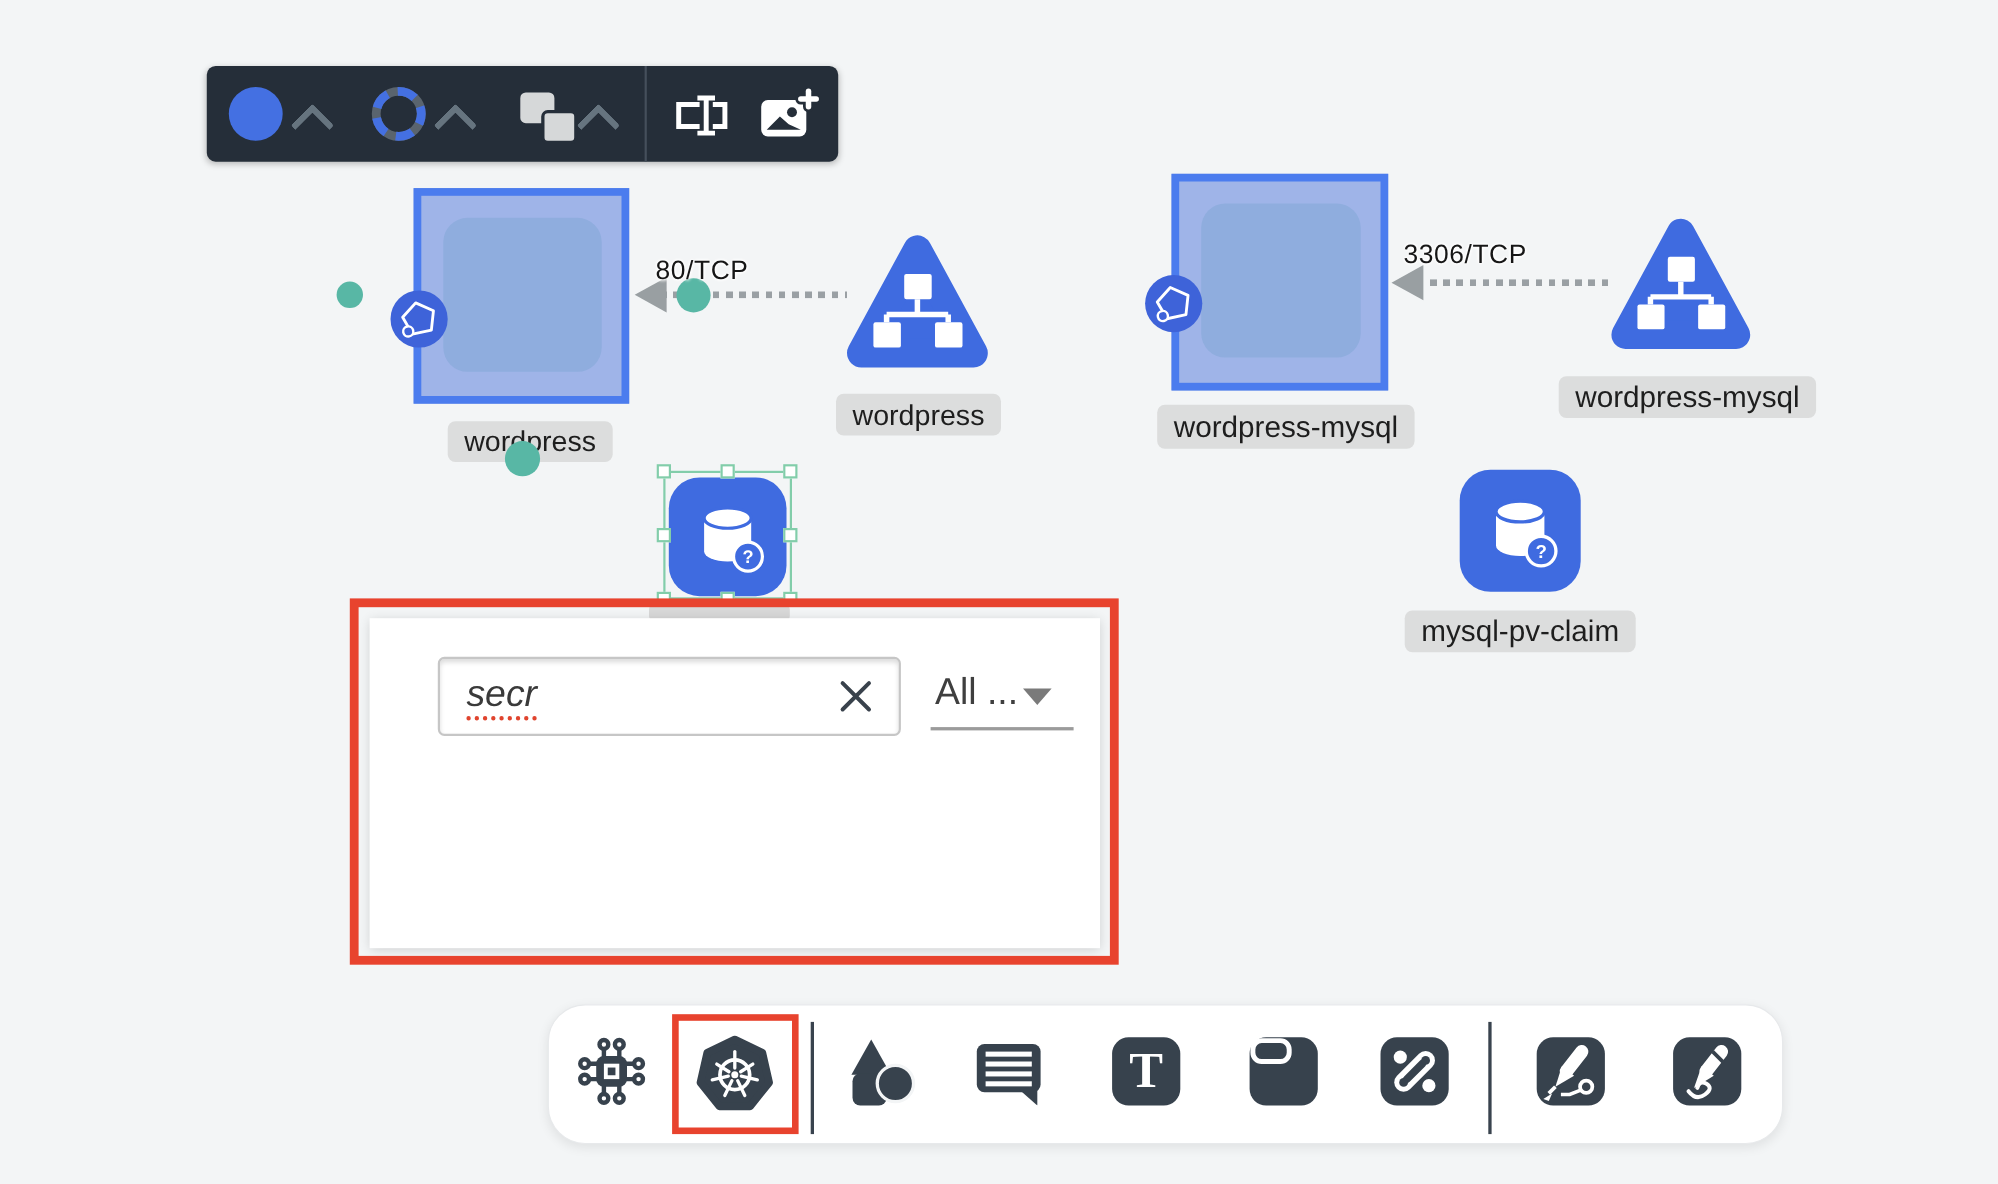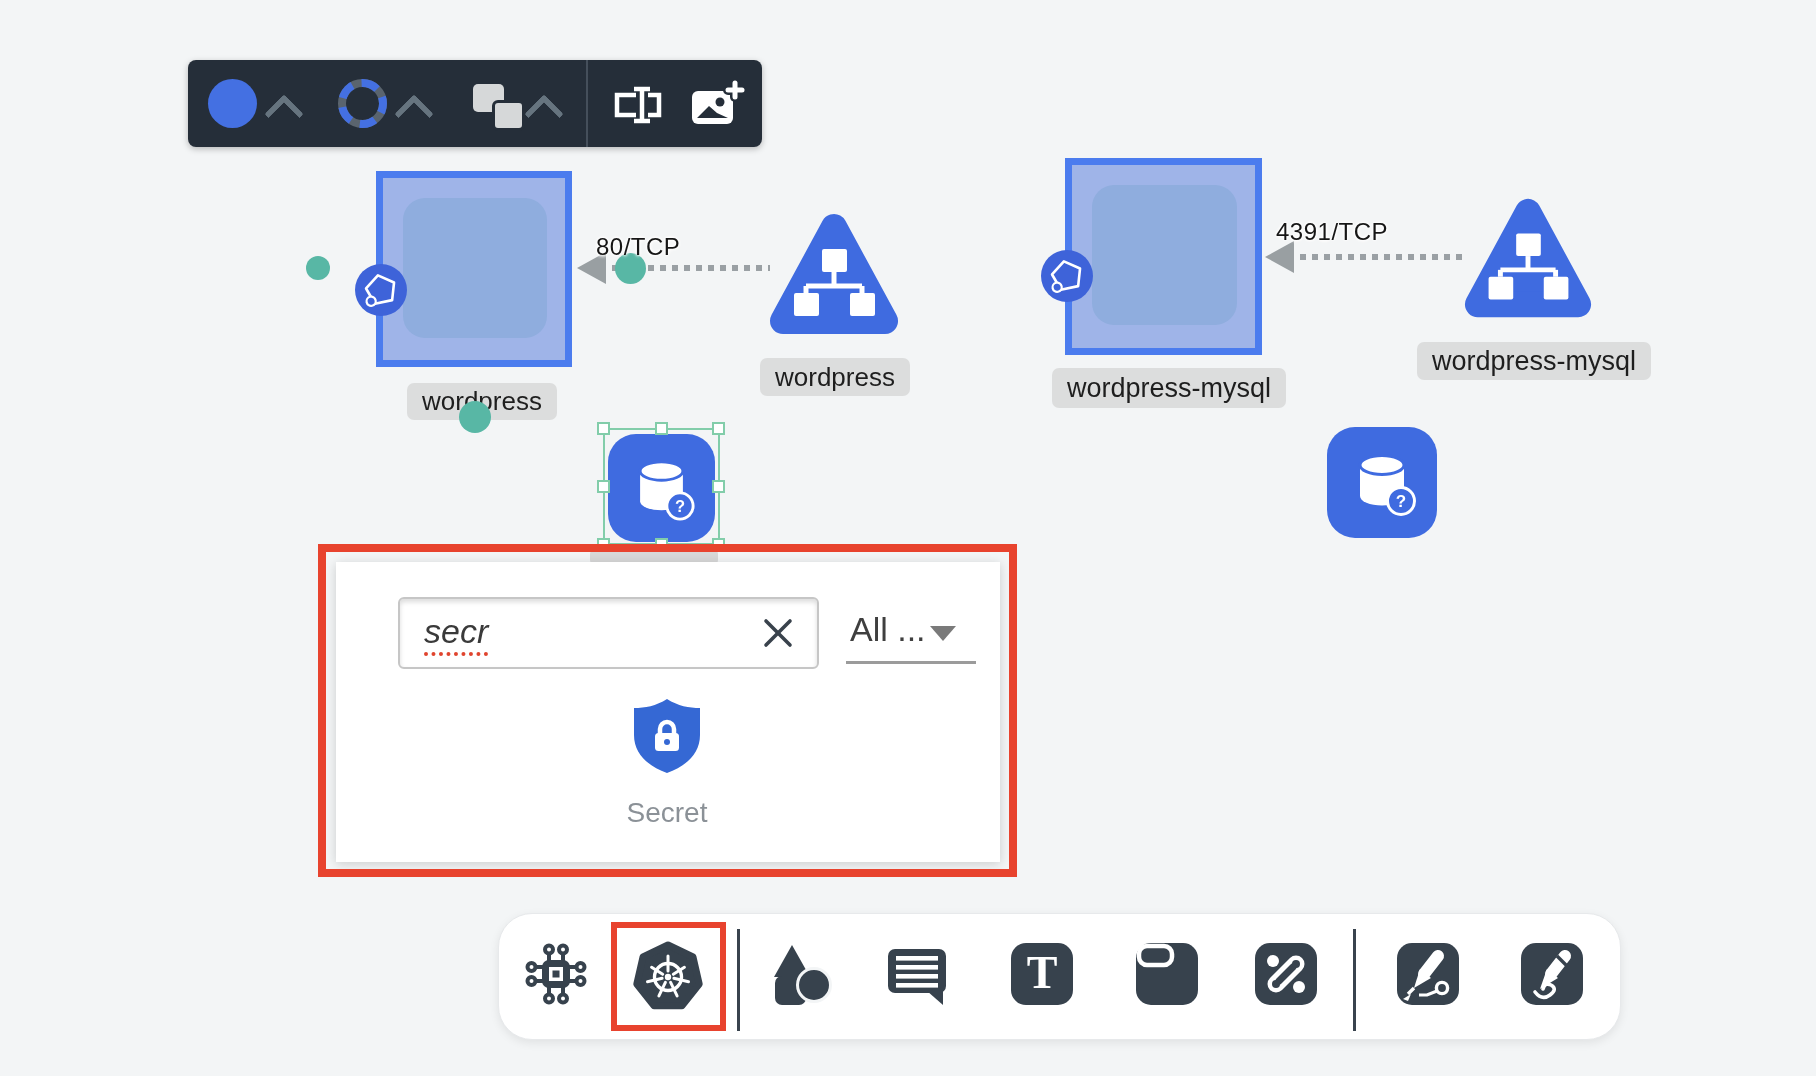--- a/index.html
+++ b/index.html
@@ -171,21 +171,21 @@
       <g transform="rotate(-12 26 26)">
         <polygon points="26,11 40.3,21.4 34.8,38.2 17.2,38.2 11.7,21.4" fill="none" stroke="#fff" stroke-width="2.6" stroke-linejoin="round"></polygon>
         <circle cx="14" cy="35" r="4.6" fill="#3e63d9" stroke="#fff" stroke-width="2.2"></circle>
       </g>
     </svg>
   </div>
   <div class="chip" id="group2-label">wordpress-mysql</div>
 
   <div class="edge-line" id="edge2-line"></div>
   <div class="arrowhead" id="edge2-arrow"></div>
-  <div class="edge-label" id="edge2-label">4391/TCP</div>
+  <div class="edge-label" id="edge2-label">3306/TCP</div>
 
   <svg class="svc-triangle" id="svc2" width="136" height="136" viewBox="0 0 138 138">
     <path d="M69 20 L120 114 L18 114 Z" fill="#3f6be0" stroke="#3f6be0" stroke-width="26" stroke-linejoin="round"></path>
     <g>
       <rect x="57" y="42" width="25" height="23" rx="2" fill="#fff"></rect>
       <g stroke="#fff" stroke-width="5">
           <line x1="69" y1="65" x2="69" y2="79"></line>
           <line x1="41" y1="79" x2="97" y2="79"></line>
           <line x1="41" y1="79" x2="41" y2="86"></line>
           <line x1="97" y1="79" x2="97" y2="86"></line>
@@ -197,20 +197,21 @@
   <div class="chip" id="svc2-label">wordpress-mysql</div>
 
   <div class="squircle" id="pvc-icon">
     <svg width="110" height="111" viewBox="0 0 110 111">
       <path d="M33 38 a22 9.5 0 0 1 44 0 v31 a22 9.5 0 0 1 -44 0 Z" fill="#fff"></path>
       <ellipse cx="55" cy="38" rx="22" ry="9.5" fill="#fff" stroke="#3f6be0" stroke-width="3"></ellipse>
       <circle cx="74" cy="74" r="13.5" fill="#3f6be0" stroke="#fff" stroke-width="3"></circle>
       <text x="74" y="80" font-size="17" font-weight="bold" fill="#fff" text-anchor="middle" font-family="Liberation Sans, sans-serif">?</text>
     </svg>
   </div>
+  <div class="chip" id="pvc-label">mysql-pv-claim</div>
 
   <div id="hidden-label-sliver"></div>
   <div id="sel-outline"></div>
   <div class="squircle" id="sel-icon">
     <svg width="107" height="108" viewBox="0 0 110 111">
       <path d="M33 38 a22 9.5 0 0 1 44 0 v31 a22 9.5 0 0 1 -44 0 Z" fill="#fff"></path>
       <ellipse cx="55" cy="38" rx="22" ry="9.5" fill="#fff" stroke="#3f6be0" stroke-width="3"></ellipse>
       <circle cx="74" cy="74" r="13.5" fill="#3f6be0" stroke="#fff" stroke-width="3"></circle>
       <text x="74" y="80" font-size="17" font-weight="bold" fill="#fff" text-anchor="middle" font-family="Liberation Sans, sans-serif">?</text>
     </svg>
@@ -231,29 +232,20 @@
     <g stroke="#39424c" stroke-width="3.6" stroke-linecap="round">
         <line x1="6" y1="6" x2="30" y2="30"></line>
         <line x1="30" y1="6" x2="6" y2="30"></line>
       </g>
   </svg>
   <div id="filter-dd">
     <div id="filter-text">All ...</div>
     <div id="filter-caret"></div>
   </div>
   <div id="filter-underline"></div>
-  <div id="result-item">
-    <svg width="74" height="78" viewBox="0 0 72 78">
-      <path d="M36 2 C47 9 58 11 69 11 L69 38 C69 57 55 69 36 76 C17 69 3 57 3 38 L3 11 C14 11 25 9 36 2 Z" fill="#3568d4"></path>
-      <path d="M29 38 v-6 a7 7 0 0 1 14 0 v6" stroke="#fff" stroke-width="4.5" fill="none"></path>
-      <rect x="24" y="36" width="24" height="18" rx="3.5" fill="#fff"></rect>
-      <circle cx="36" cy="45" r="3" fill="#3568d4"></circle>
-    </svg>
-    <div id="result-label">Secret</div>
-  </div>
   <div id="popup-redbox"></div>
 
   <div id="bottom-toolbar"></div>
 
   <svg class="bt-icon" id="tool-circuit" width="66" height="66" viewBox="0 0 66 66">
     <g stroke="#37424d" stroke-width="4" fill="none">
       <line x1="26" y1="20" x2="26" y2="12"></line>
         <line x1="40" y1="20" x2="40" y2="12"></line>
       <line x1="26" y1="46" x2="26" y2="54"></line>
         <line x1="40" y1="46" x2="40" y2="54"></line>

